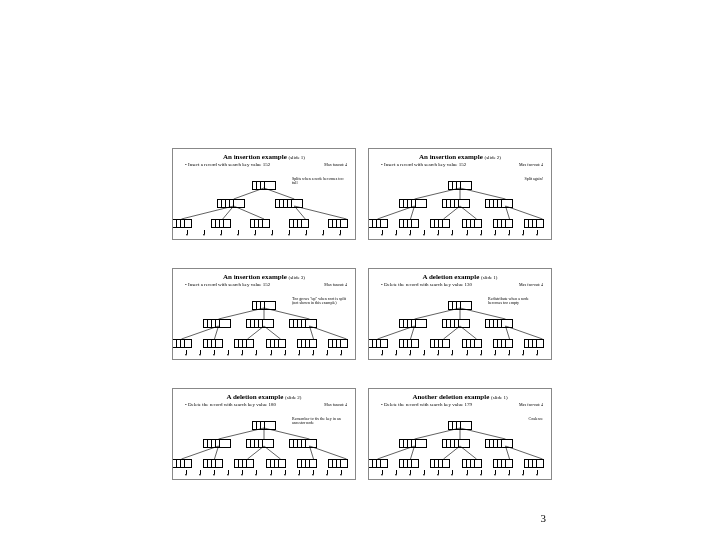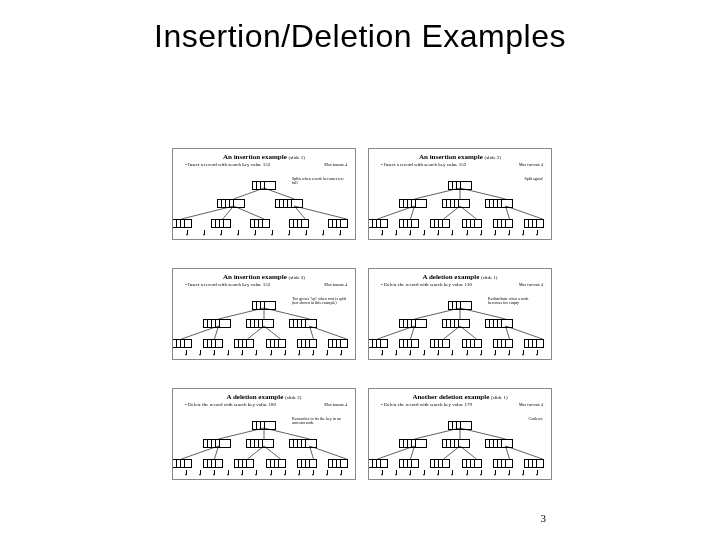--- a/index.html
+++ b/index.html
@@ -21,21 +21,20 @@
   .lines{position:absolute;inset:0;pointer-events:none}
   .arrows{position:absolute;left:6px;right:6px;bottom:1px;height:6px;display:flex;justify-content:space-around}
   .arr{width:1px;height:4px;background:#000;position:relative}
   .arr:after{content:"";position:absolute;bottom:-2px;left:-1px;border-left:1.5px solid transparent;border-right:1.5px solid transparent;border-top:2px solid #000}
   .pgnum{position:absolute;right:174px;top:512px;font-size:11px;font-family:"Times New Roman",serif}
 </style>
 </head>
 <body>
 
 <div class="slide">
-  <div class="title">Insertion/Deletion Examples</div>
 
   <div class="grid">
       <div class="thumb">
         <div class="th-title">An insertion example <span class="small">(slide 1)</span></div>
         <div class="th-sub">• Insert a record with search key value 152</div>
         <div class="th-note" style="top: 14px;">Max fanout: 4</div>
         <div class="th-note" style="top: 28px; max-width: 55px;">Splits when a node becomes too full</div>
         <div class="tree">
           <div class="node root">
             <div class="cell"></div>

